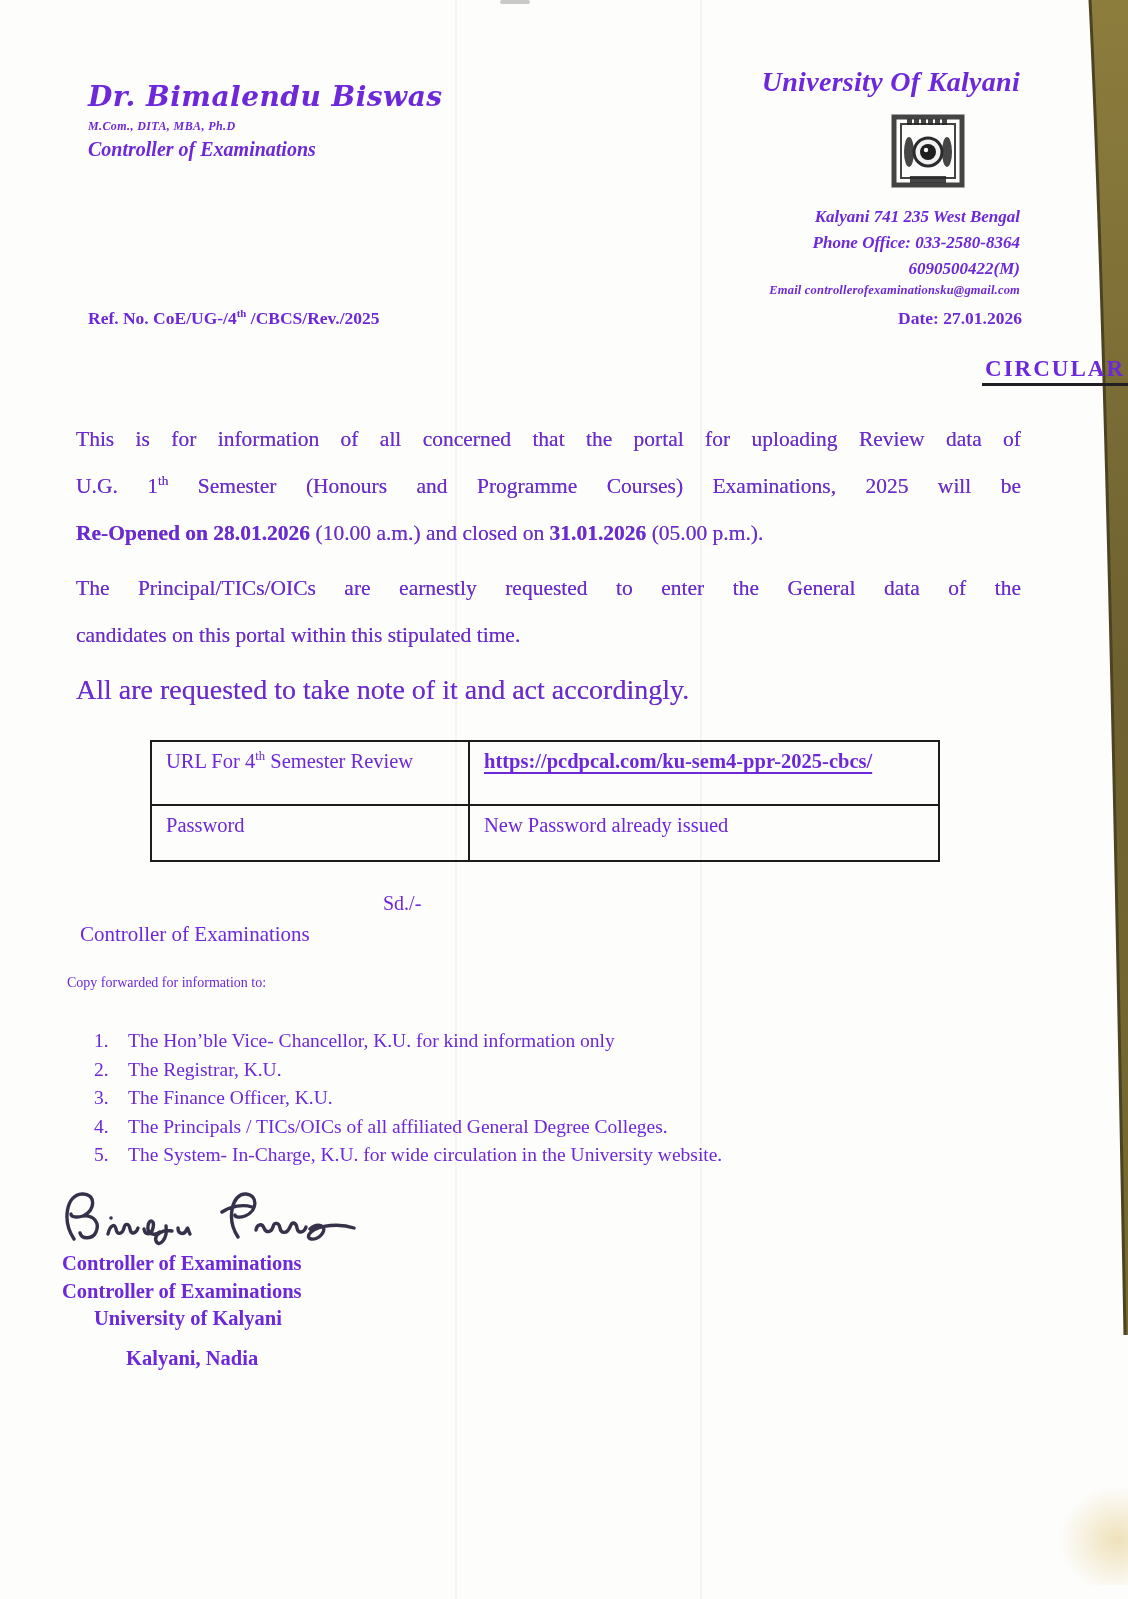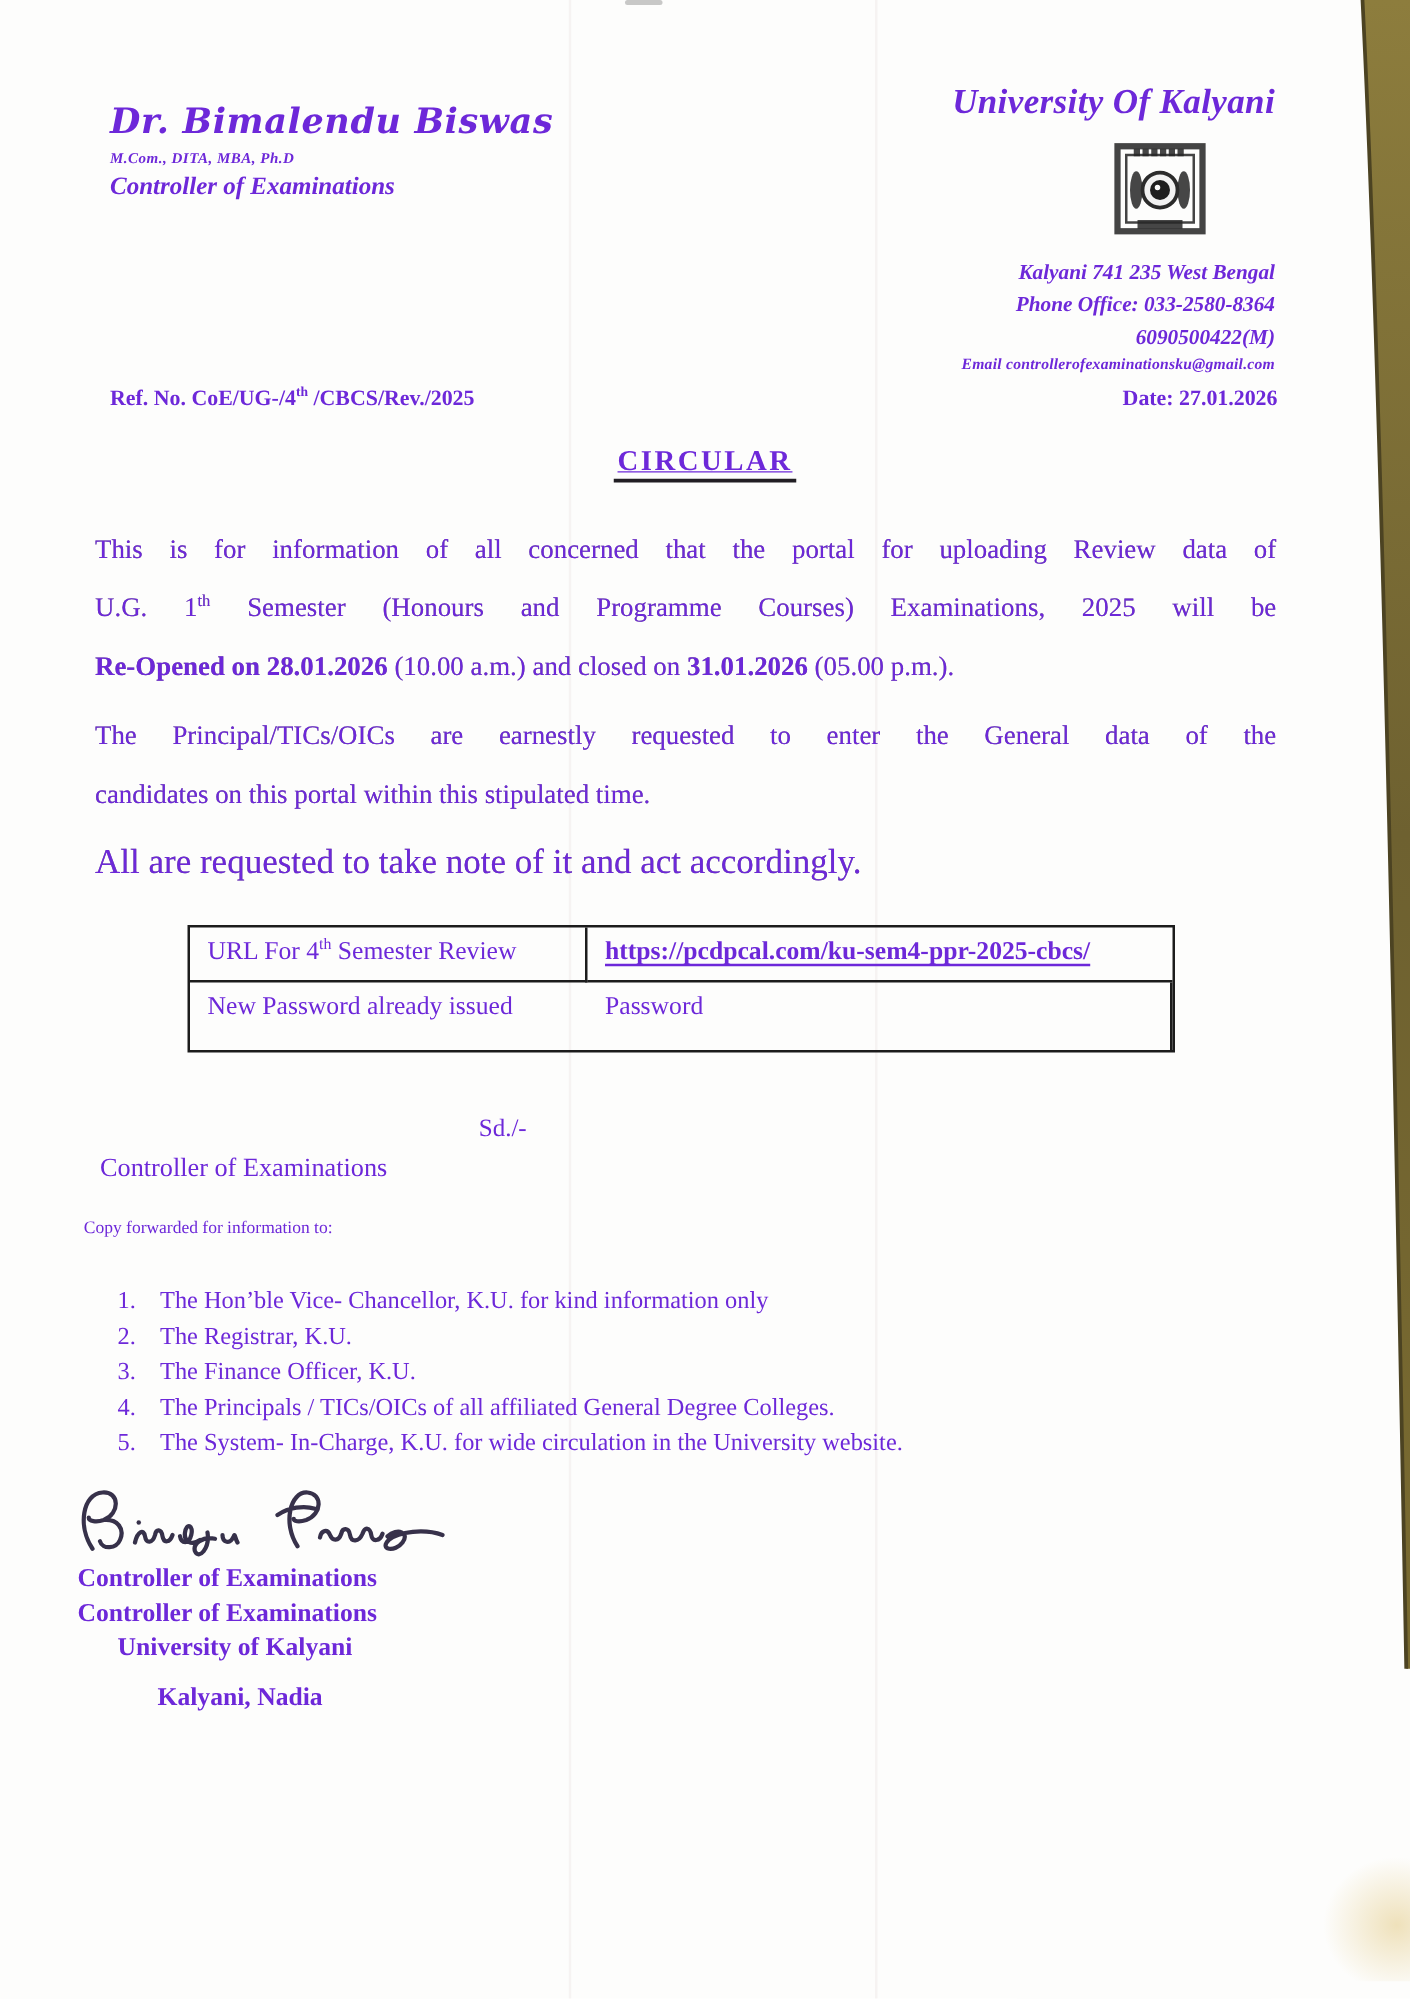--- a/index.html
+++ b/index.html
@@ -27,35 +27,35 @@
   .emblem-wrap { display:inline-block; margin:12px 54px 6px 0; filter:blur(.4px); }
   .addr-block { font-size:17px; font-weight:bold; font-style:italic; line-height:26px; margin-top:2px; }
   .email-line { font-size:12.5px; font-weight:bold; font-style:italic; margin-top:1px; letter-spacing:.2px; }
 
   
   .refline { position:absolute; left:88px; right:106px; top:308px; display:flex; justify-content:space-between;
     font-weight:bold; font-size:17.5px; }
   sup.ord { font-size:62%; vertical-align:super; line-height:0; }
 
   
-  .doc-title { position:absolute; left:0; right:0; top:356px; text-align:center;text-decoration:underline; }
+  .doc-title { position:absolute; left:0; right:0; top:356px; text-align:right; }
   .doc-title span { font-size:23px; font-weight:bold; letter-spacing:2px; border-bottom:3px solid #211e23; padding:0 3px 2px; }
 
   
   .body-text { position:absolute; left:76px; top:416px; width:945px; font-size:21.5px; line-height:47px;
     text-shadow:0 0 .4px rgba(33,30,35,.55); }
   .jline { text-align:justify; text-align-last:justify; }
   .para2 { margin-top:8px; }
   .note-line { position:absolute; left:76px; top:674px; font-size:28px; text-shadow:0 0 .4px rgba(33,30,35,.55); }
 
   
   .infotable { position:absolute; left:150px; top:740px; width:790px; border:2.5px solid #1c1c1c;
     display:grid; grid-template-columns:318px 1fr; font-size:20.5px; box-sizing:border-box; }
   .infotable .cell { box-sizing:border-box; padding:8px 14px 2px; }
-  .infotable .r1 { height:44px; border-bottom:2px solid #1c1c1c; }
+  .infotable .r1 { height:64px; border-bottom:2px solid #1c1c1c; }
   .infotable .r2 { height:54px; }
   .infotable .c1 { border-right:2px solid #1c1c1c; }
   .url-value { font-weight:bold; text-decoration:underline; text-decoration-thickness:2px; text-underline-offset:4px; }
 
   
   .sd-line { position:absolute; left:383px; top:892px; font-size:20px; }
   .signoff-title { position:absolute; left:80px; top:922px; font-size:21px; }
 
   
   .copy-heading { position:absolute; left:67px; top:975px; font-size:14px; }
@@ -147,22 +147,22 @@
     <div><b>Re-Opened on 28.01.2026</b><span> (10.00 a.m.) and closed on </span><b>31.01.2026</b><span> (05.00 p.m.).</span></div>
     <div class="jline para2">The Principal/TICs/OICs are earnestly requested to enter the General data of the</div>
     <div>candidates on this portal within this stipulated time.</div>
   </div>
 
   <div class="note-line">All are requested to take note of it and act accordingly.</div>
 
   <div class="infotable">
     <div class="cell r1 c1"><span>URL For 4</span><sup class="ord">th</sup><span> Semester Review</span></div>
     <div class="cell r1"><span class="url-value">https://pcdpcal.com/ku-sem4-ppr-2025-cbcs/</span></div>
+    <div class="cell r2 c1">Password</div>
     <div class="cell r2">New Password already issued</div>
-    <div class="cell r2 c1">Password</div>
   </div>
 
   <div class="sd-line">Sd./-</div>
   <div class="signoff-title">Controller of Examinations</div>
 
   <div class="copy-heading">Copy forwarded for information to:</div>
   <div class="copy-list">
     <div class="copy-item">
       <span class="copy-num">1.</span>
       <span class="copy-text">The Hon’ble Vice- Chancellor, K.U. for kind information only</span>

